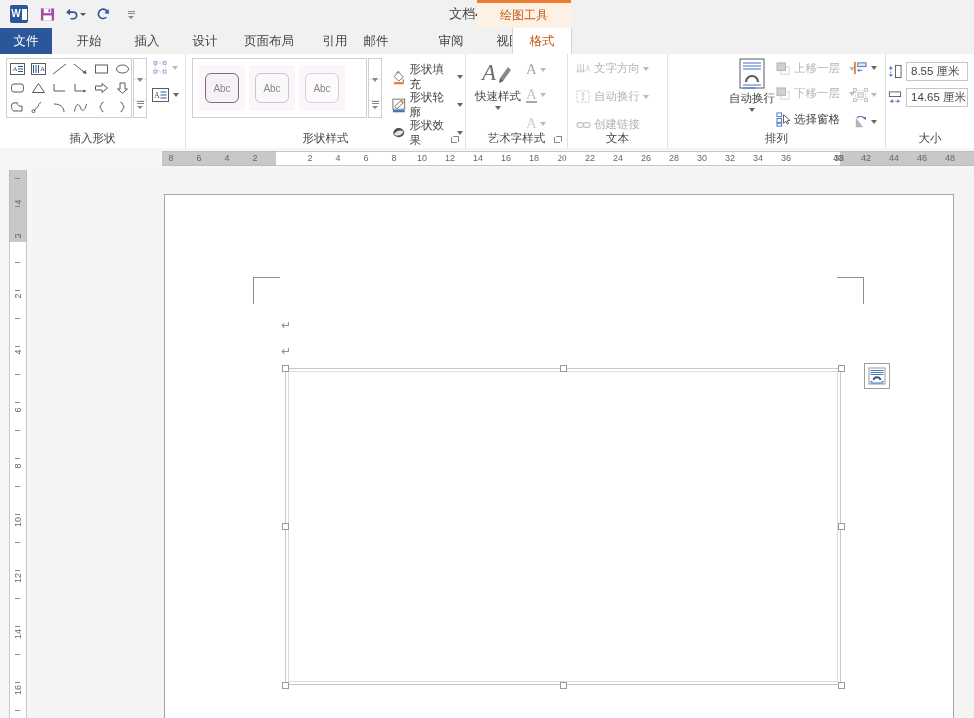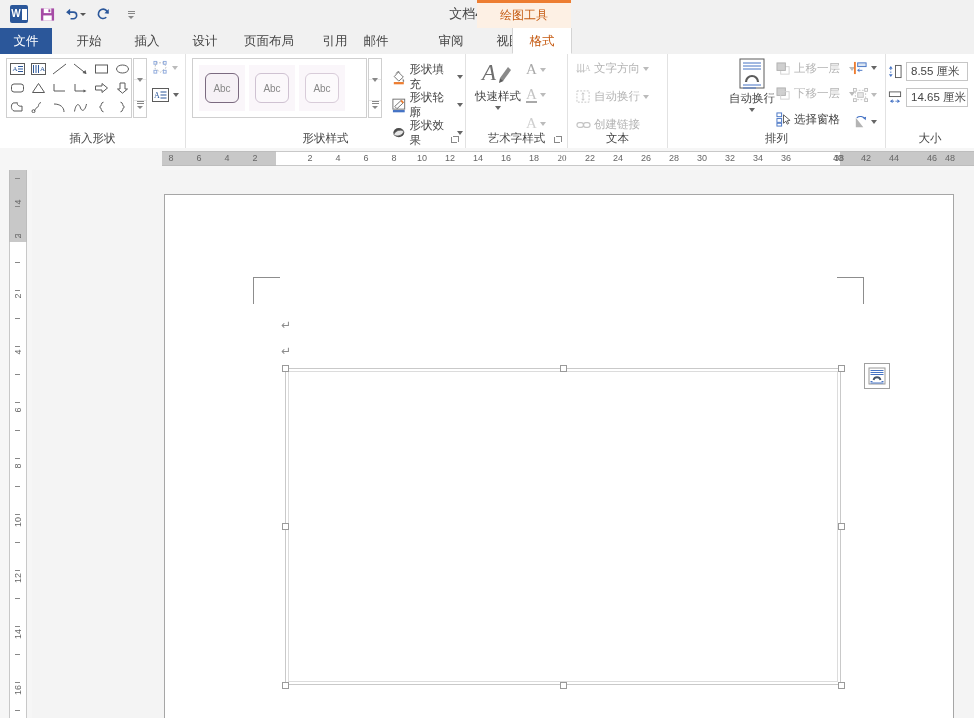--- a/index.html
+++ b/index.html
@@ -547,21 +547,21 @@
         <div class="r-num" style="left: 607px;">26</div>
         <div class="r-num" style="left: 635px;">28</div>
         <div class="r-num" style="left: 663px;">30</div>
         <div class="r-num" style="left: 691px;">32</div>
         <div class="r-num" style="left: 719px;">34</div>
         <div class="r-num" style="left: 747px;">36</div>
         <div class="r-num" style="left: 775px; margin-left: 25px;">38</div>
         <div class="r-num" style="left: 799px;">40</div>
         <div class="r-num" style="left: 827px;">42</div>
         <div class="r-num" style="left: 855px;">44</div>
-        <div class="r-num" style="left: 883px; margin-left: 10px;">46</div>
+        <div class="r-num" style="left: 883px;">46</div>
         <div class="r-num" style="left: 911px;">48</div>
       </div>
     <div class="indent-top" style="left:276px;top:150px;border-top-color:#fcfcfc;"></div>
     <div class="ind-marker" style="left:276px;top:158px;width:0;height:0;border-left:6px solid transparent;border-right:6px solid transparent;border-bottom:7px solid #fcfcfc;"></div>
     <div class="ind-marker" style="left:277px;top:165px;width:11px;height:6px;background:#fcfcfc;border:1px solid #9a9a9a;box-sizing:border-box;"></div>
     <div class="ind-marker" style="left:832px;top:162px;width:0;height:0;border-left:6px solid transparent;border-right:6px solid transparent;border-bottom:8px solid #fcfcfc;"></div>
   </div>
 
   <div class="vruler">
     <div class="v-track">

